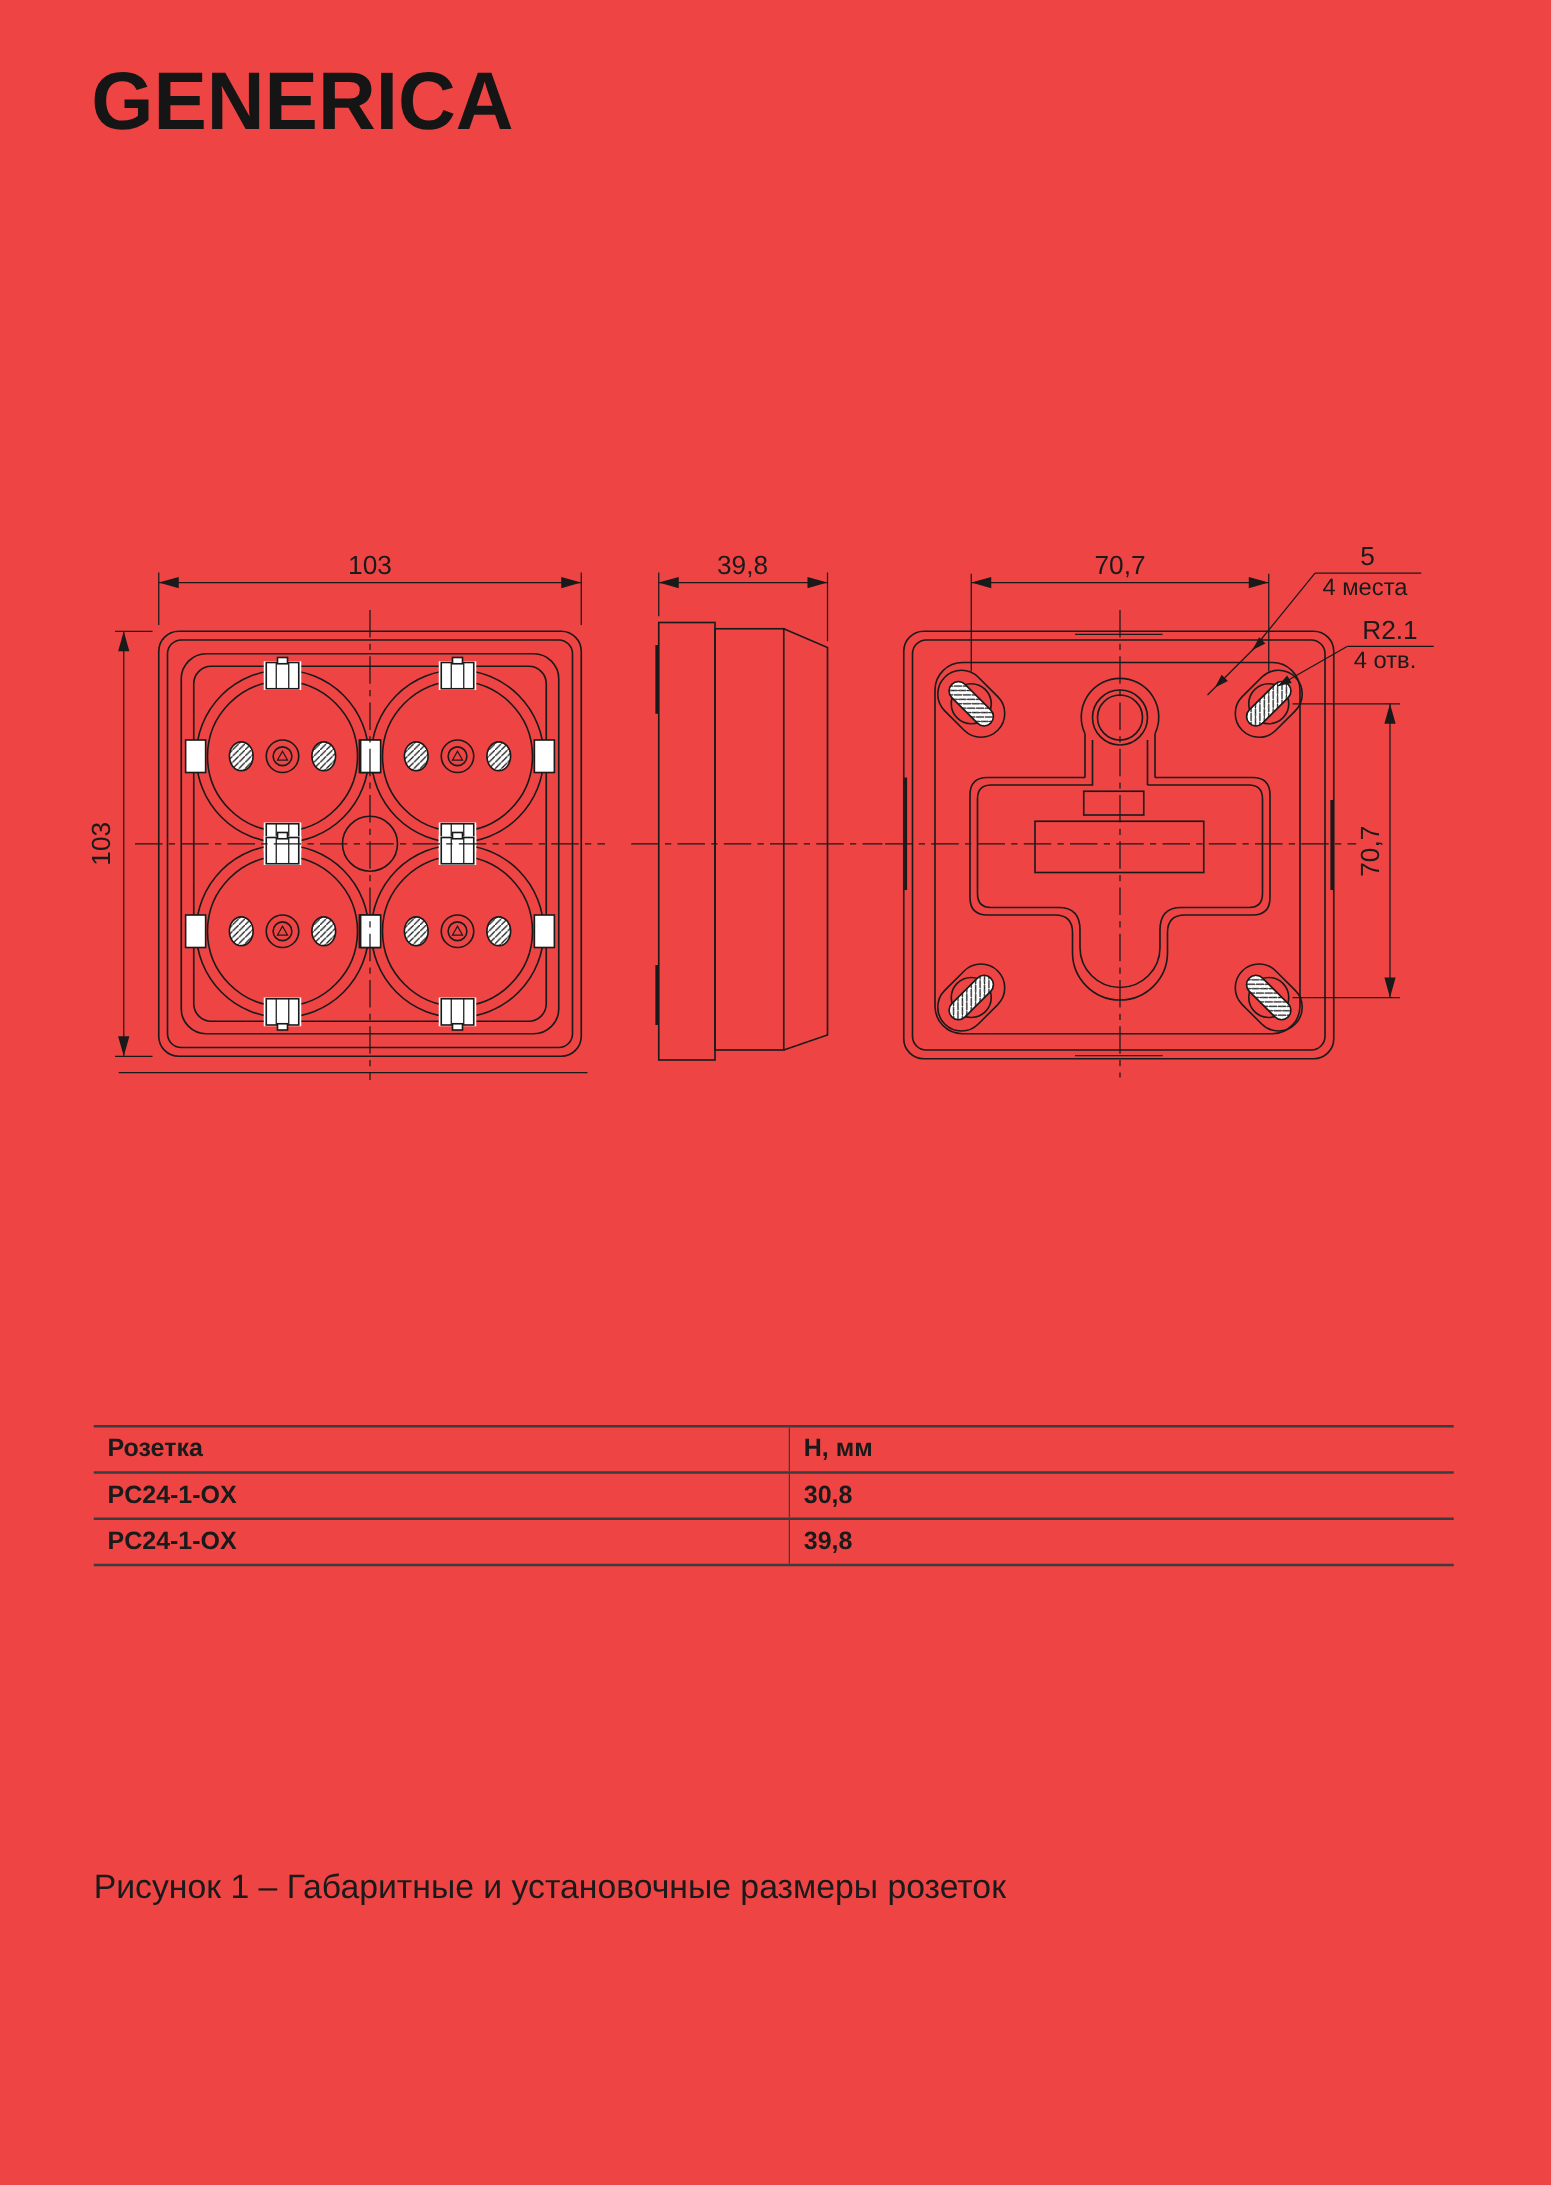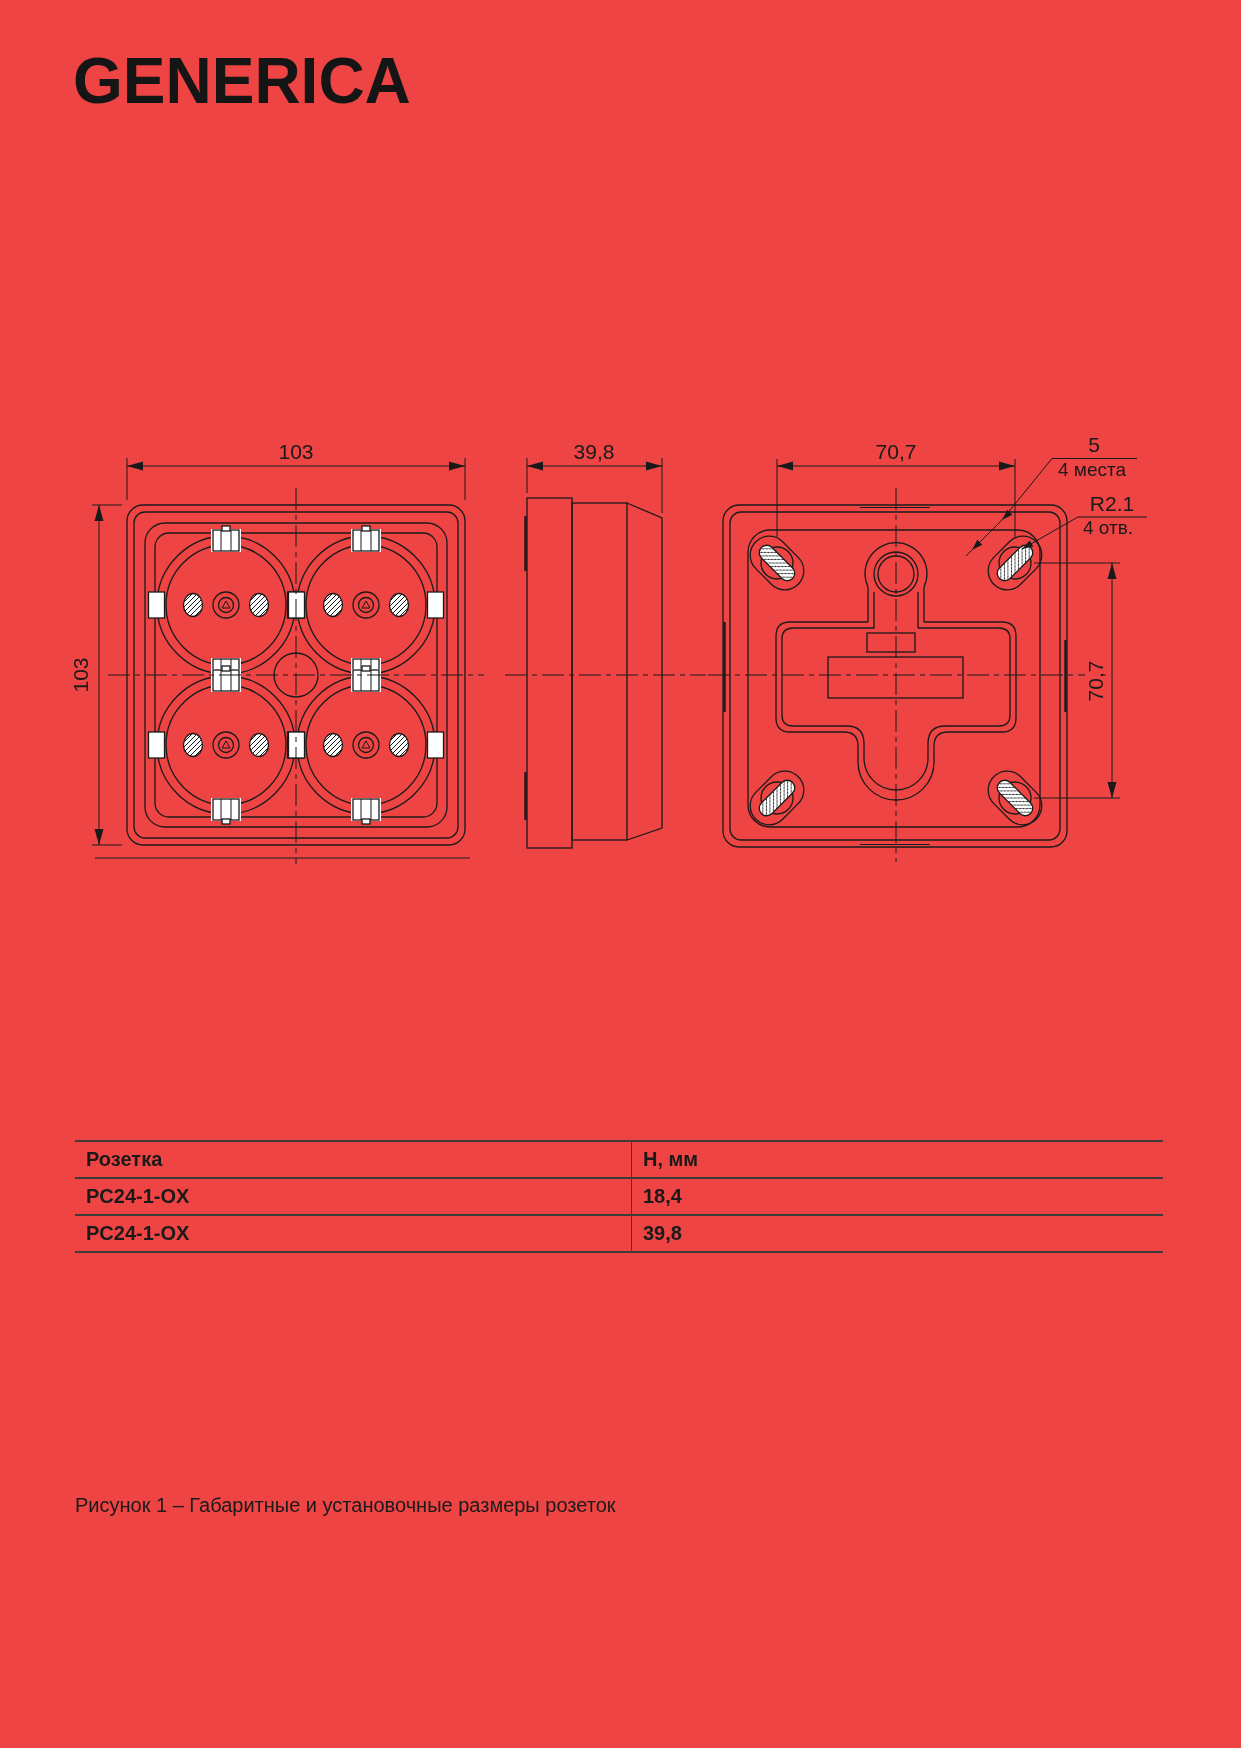--- a/index.html
+++ b/index.html
@@ -17,21 +17,21 @@
   .wb{fill:#ffffff;stroke:none;}
   .ar{fill:#1a1a1a;stroke:none;}
   .dt{font:21px "Liberation Sans",sans-serif;fill:#1a1a1a;}
   .ds{font:19px "Liberation Sans",sans-serif;fill:#1a1a1a;}
   
   #spec{position:absolute;left:75px;top:1140px;width:1088px;border-collapse:collapse;
         font-size:20px;color:#1a1a1a;}
   #spec td,#spec th{border-top:2px solid #3c3c3c;border-bottom:2px solid #3c3c3c;
         font-weight:700;text-align:left;padding:6px 10px 6px 11px;height:22px;}
   #spec .c1{width:535px;border-right:1.5px solid #3c3c3c;}
-  #caption{position:absolute;left:75px;top:1494px;font-size:20px;color:#1a1a1a;}
+  #caption{position:absolute;left:75px;top:1494px;font-size:27px;color:#1a1a1a;}
 </style>
 </head>
 <body>
 
 <div id="page">
 
   <div id="logo">GENERICA</div>
 
   <svg id="drawing" viewBox="0 0 1241 1748" xmlns="http://www.w3.org/2000/svg">
     <defs>
@@ -183,21 +183,21 @@
   </svg>
 
   <table id="spec">
     <tbody>
         <tr>
       <th class="c1">Розетка</th>
       <th>H, мм</th>
     </tr>
     <tr>
       <td class="c1">PC24-1-OX</td>
-      <td>18,4</td>
+      <td>30,8</td>
     </tr>
     <tr>
       <td class="c1">PC24-1-OX</td>
       <td>39,8</td>
     </tr>
   </tbody>
     </table>
 
   <div id="caption">Рисунок 1 – Габаритные и установочные размеры розеток</div>
 

